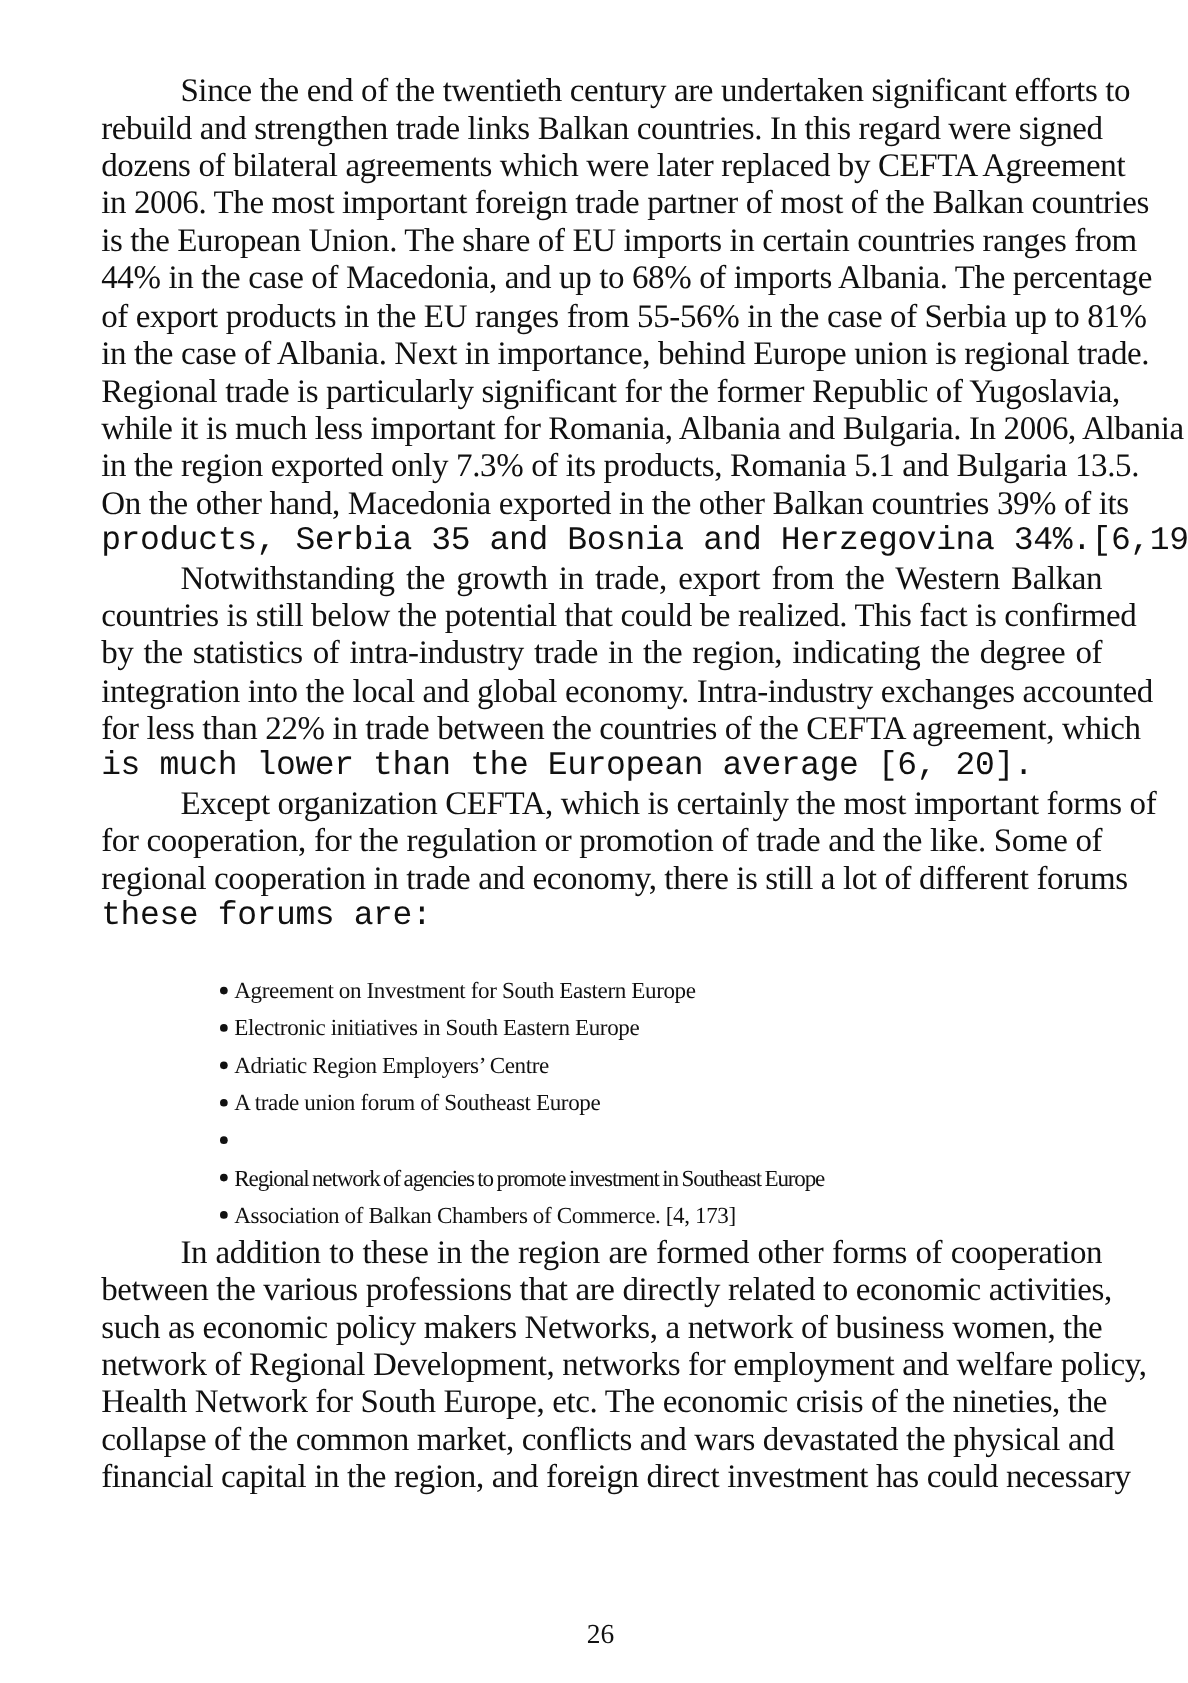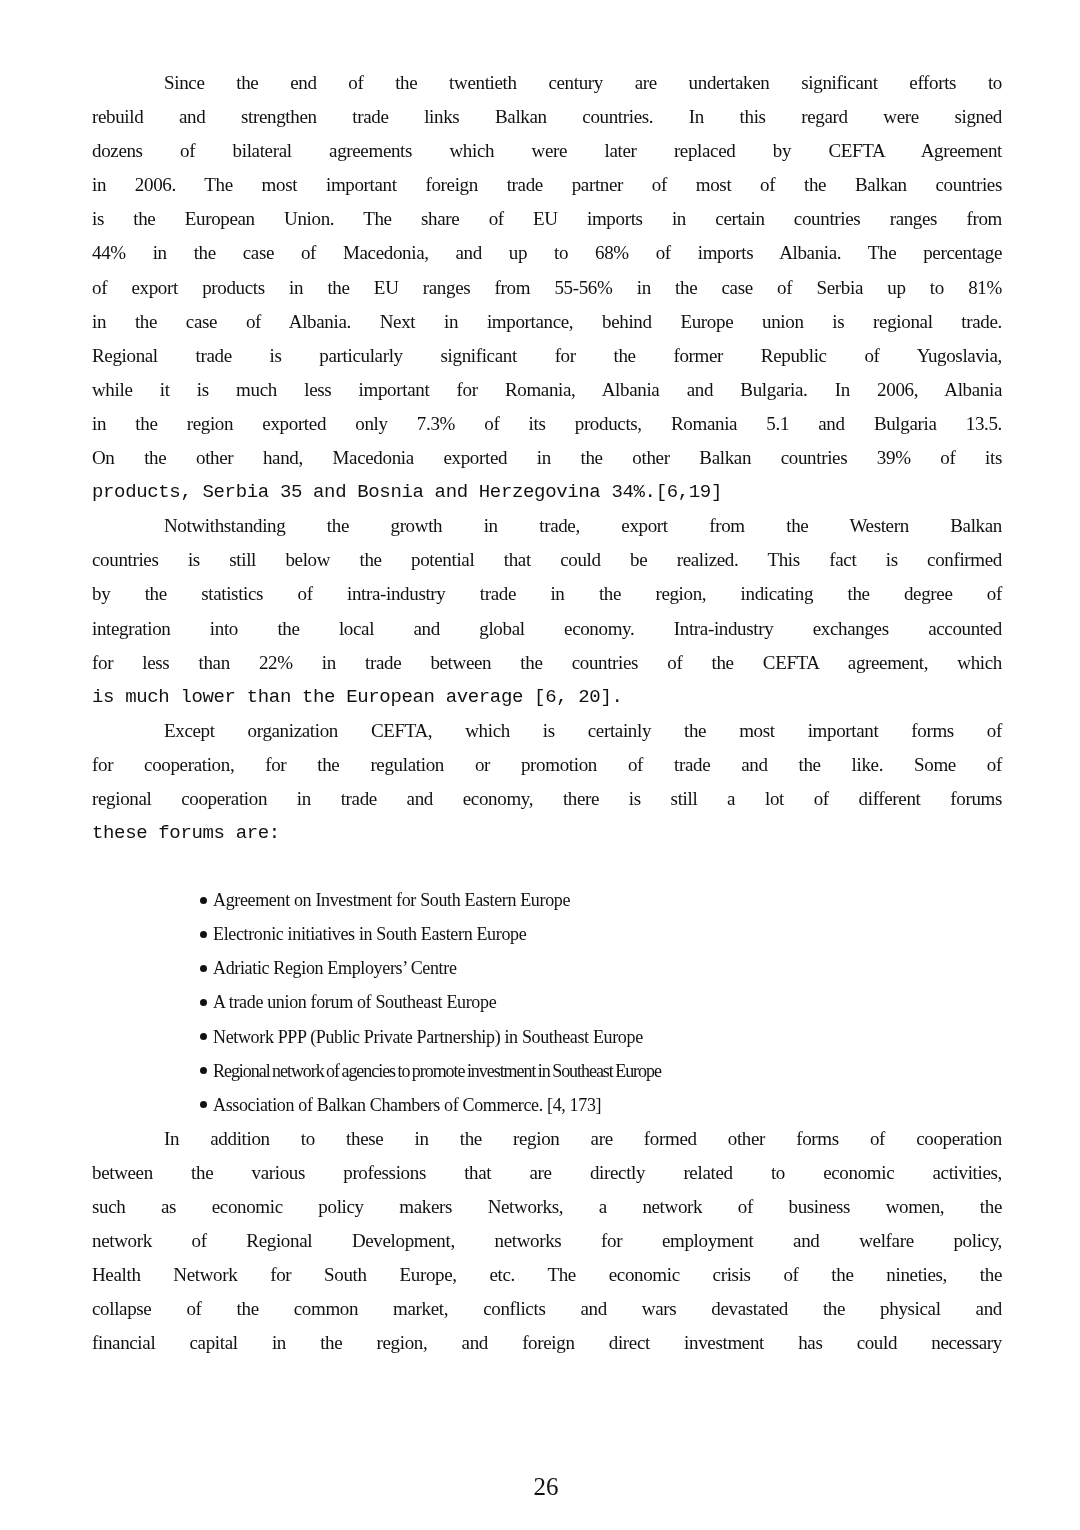--- a/index.html
+++ b/index.html
@@ -18,21 +18,21 @@
     .page {
       position: absolute;
       left: 92px;
       top: 66px;
       width: 910px;
     }
     .line {
       display: block;
       height: 34.1px;
       line-height: 34.1px;
-      font-size: 19px;
+      font-size: 30px;
       white-space: nowrap;
       text-align: justify;
       text-align-last: justify;
       letter-spacing: -0.35px;
     }
     .line.last {
       text-align-last: left;
       font-family: Liberation Mono, monospace;
     }
     .line.indent {
@@ -43,21 +43,21 @@
     }
     .bullets {
       margin: 0;
       padding: 0;
       list-style: none;
     }
     .bullet-item {
       display: block;
       height: 34.1px;
       line-height: 34.1px;
-      font-size: 18px;
+      font-size: 21px;
       white-space: nowrap;
       padding-left: 108px;
       letter-spacing: -0.35px;
     }
     .bullet-item.tight {
       letter-spacing: -1.05px;
       word-spacing: -1px;
     }
     .bullet-dot {
       display: inline-block;
@@ -126,21 +126,21 @@
     <li class="bullet-item">
       <span class="bullet-dot"></span><span>Electronic initiatives in South Eastern Europe</span>
     </li>
     <li class="bullet-item">
       <span class="bullet-dot"></span><span>Adriatic Region Employers’ Centre</span>
     </li>
     <li class="bullet-item">
       <span class="bullet-dot"></span><span>A trade union forum of Southeast Europe</span>
     </li>
     <li class="bullet-item">
-      <span class="bullet-dot"></span><span>Network PPP (Public Private Partnership) in Southeast Europe</span>
+      <span class="bullet-dot"></span>
     </li>
     <li class="bullet-item tight">
       <span class="bullet-dot"></span><span>Regional network of agencies to promote investment in Southeast Europe</span>
     </li>
     <li class="bullet-item">
       <span class="bullet-dot"></span><span>Association of Balkan Chambers of Commerce. [4, 173]</span>
     </li>
   </ul>
 
   <div>

